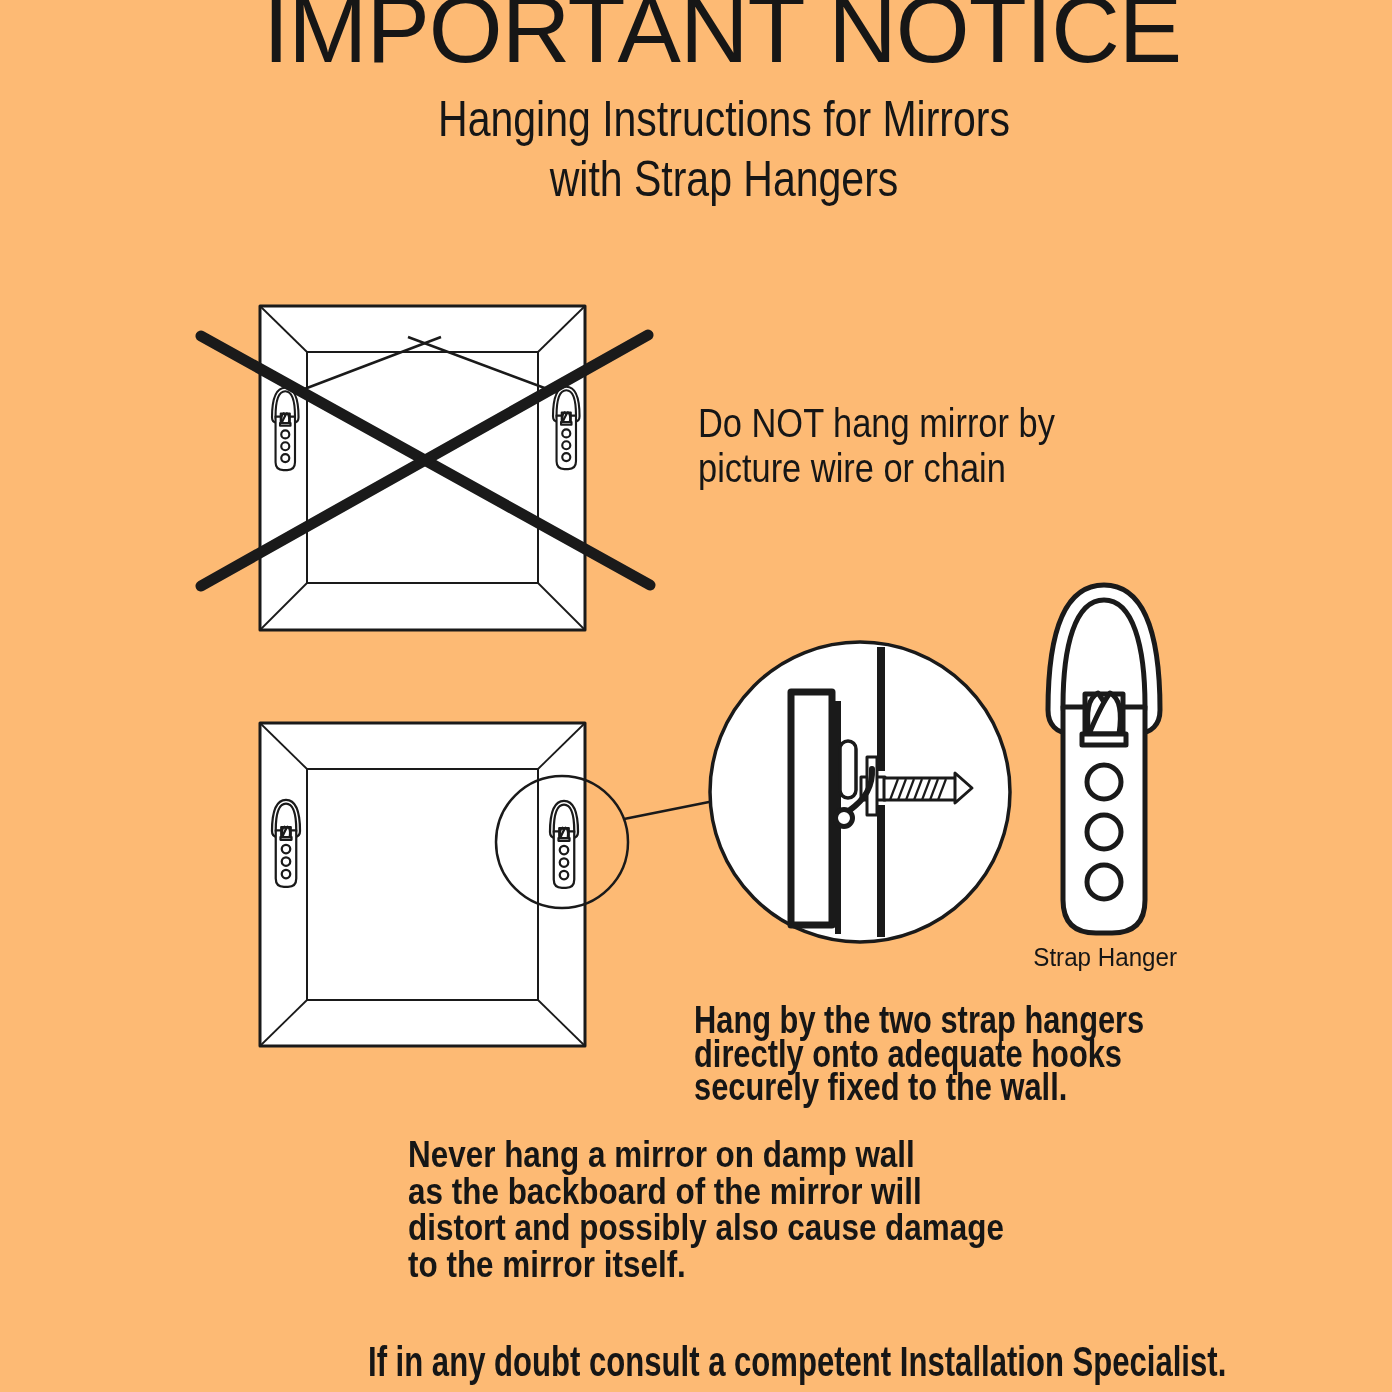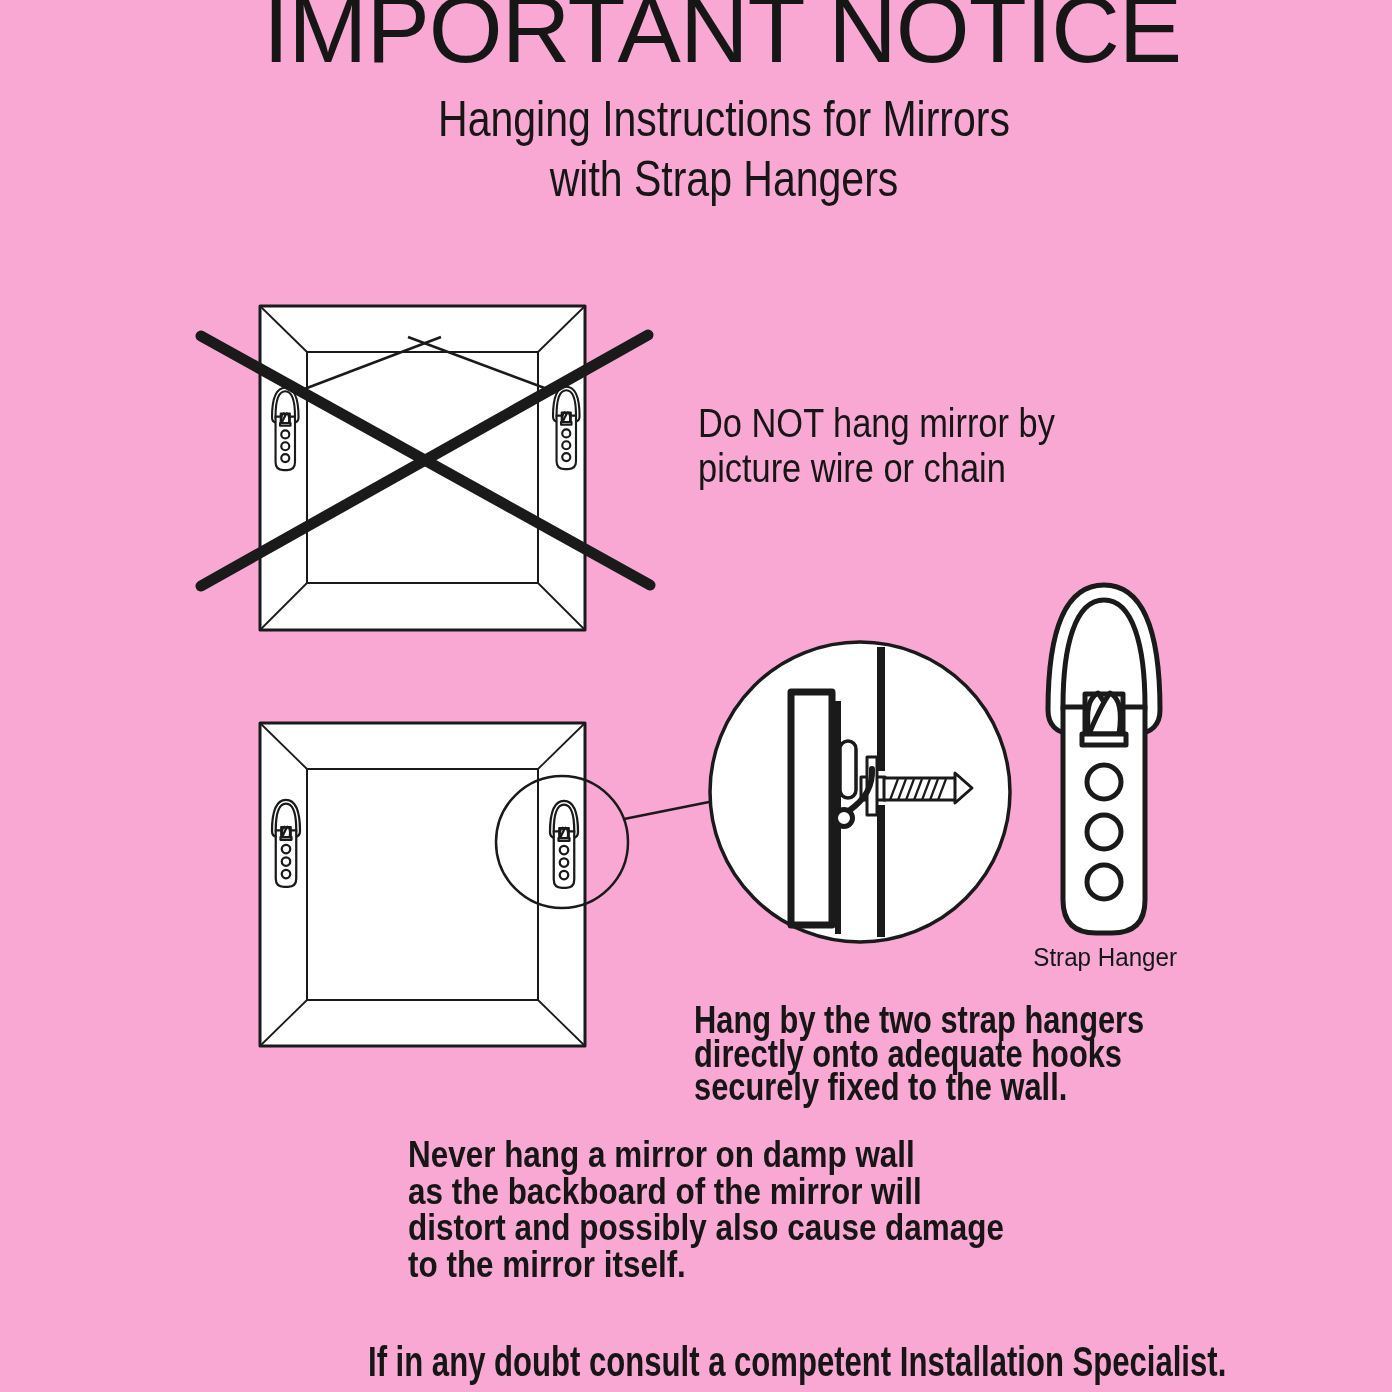--- a/index.html
+++ b/index.html
@@ -1,19 +1,19 @@
 <!DOCTYPE html>
 <html><head>
 <meta charset="utf-8">
 <style>
   html,body{margin:0;padding:0;background:#ffffff;}
   .page{
     position:relative;
     width:1392px;height:1392px;
-    background:#f9a8d4;
+    background:#fdba74;
     overflow:hidden;
     font-family:"Liberation Sans","DejaVu Sans",sans-serif;
     color:#161616;
   }
   .txt{position:absolute;white-space:nowrap;color:#161616;}
   .left-block{transform-origin:0 0;}
   .center-block{text-align:center;transform-origin:50% 0;}
   .title{
     left:22px;top:-18px;width:1400px;
     font-size:95px;line-height:95px;font-weight:400;letter-spacing:-1px;

